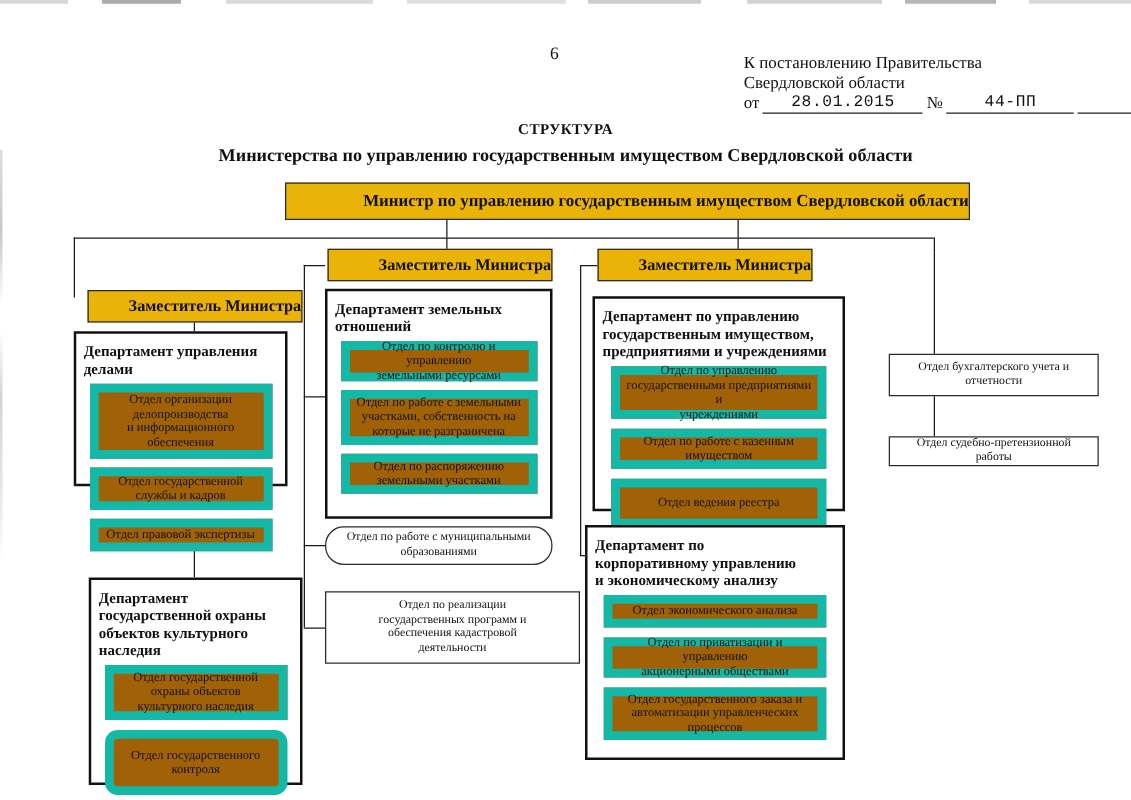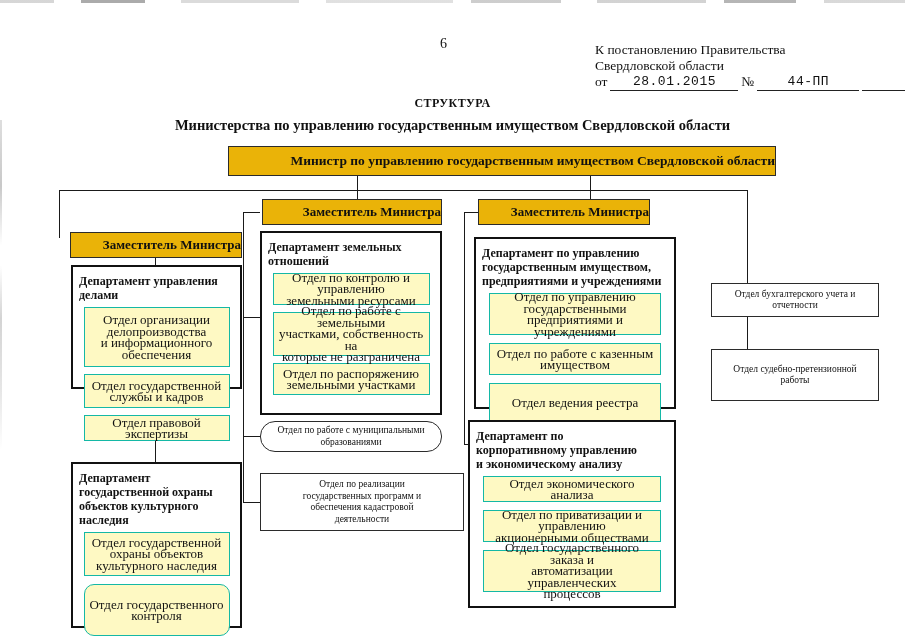--- a/index.html
+++ b/index.html
@@ -42,22 +42,22 @@
 
   
   .box{position:absolute;box-sizing:border-box;background:#eab308;
     display:flex;align-items:center;justify-content:flex-end;text-align:center;}
   .thin{border:1px solid #2b2b2b;}
   .minister{font-weight:bold;font-size:13.5px;}
   .deputy{font-weight:bold;font-size:13px;}
   .dept{position:absolute;box-sizing:border-box;border:2px solid #111;background:#fff;}
   .dept-title{font-weight:bold;font-size:12px;line-height:14px;text-align:left;
     padding:7px 6px 5px 6px;}
-  .unit{box-sizing:border-box;border:1px solid #14b8a6;background:#fef9c3;
-    font-size:13px;line-height:11.5px;text-align:center;
+  .unit{box-sizing:border-box;border:7px solid #14b8a6;background:#a16207;
+    font-size:10px;line-height:11.5px;text-align:center;
     display:flex;align-items:center;justify-content:center;padding:3px 4px;}
   .standalone{position:absolute;box-sizing:border-box;border:1px solid #2b2b2b;background:#fff;
     font-size:9.5px;line-height:11.5px;text-align:center;
     display:flex;align-items:center;justify-content:center;padding:3px 5px;}
 
   
   .ln{position:absolute;background:#1a1a1a;}
   .lnh{height:1px;}
   .lnv{width:1px;}
 </style>
@@ -124,21 +124,21 @@
   <div class="box thin deputy" style="left:70px;top:232px;width:172px;height:26px;">
     <span>Заместитель Министра</span>
   </div>
   <div class="box thin deputy" style="left:262px;top:199px;width:180px;height:26px;">
     <span>Заместитель Министра</span>
   </div>
   <div class="box thin deputy" style="left:478px;top:199px;width:172px;height:26px;">
     <span>Заместитель Министра</span>
   </div>
 
-  <div class="dept" style="left:71px;top:265px;width:171px;height:124px;">
+  <div class="dept" style="left:59px;top:265px;width:171px;height:124px;">
     <div class="dept-title">Департамент управления<br>делами</div>
     <div class="unit" style="margin:0 auto;width:146px;height:60px;">Отдел организации<br>делопроизводства<br>и информационного<br>обеспечения</div>
     <div class="unit" style="margin:7px auto 0;width:146px;height:34px;">Отдел государственной<br>службы и кадров</div>
     <div class="unit" style="margin:7px auto 0;width:146px;height:26px;">Отдел правовой экспертизы</div>
   </div>
 
   <div class="dept" style="left:71px;top:462px;width:171px;height:166px;">
     <div class="dept-title">Департамент<br>государственной охраны<br>объектов культурного<br>наследия</div>
     <div class="unit" style="margin:0 auto;width:146px;height:44px;">Отдел государственной<br>охраны объектов<br>культурного наследия</div>
     <div class="unit" style="margin:8px auto 0;width:146px;height:52px;border-radius:10px;">Отдел государственного<br>контроля</div>
@@ -164,15 +164,15 @@
     <div class="unit" style="margin:8px auto 0;width:178px;height:32px;">Отдел по приватизации и управлению<br>акционерными обществами</div>
     <div class="unit" style="margin:8px auto 0;width:178px;height:42px;">Отдел государственного заказа и<br>автоматизации управленческих<br>процессов</div>
   </div>
 
   <div class="standalone" style="left:260px;top:421px;width:182px;height:31px;border-radius:15px;">Отдел по работе с муниципальными<br>образованиями</div>
 
   <div class="standalone" style="left:711px;top:283px;width:168px;height:34px;">Отдел бухгалтерского учета и<br>отчетности</div>
 
   <div class="standalone" style="left:260px;top:473px;width:204px;height:58px;">Отдел по реализации<br>государственных программ и<br>обеспечения кадастровой<br>деятельности</div>
 
-  <div class="standalone" style="left:711px;top:349px;width:168px;height:52px;">Отдел судебно-претензионной<br>работы</div>
+  <div class="standalone" style="left:711px;top:349px;width:168px;height:24px;">Отдел судебно-претензионной<br>работы</div>
 
 </div>
 
 </body></html>

